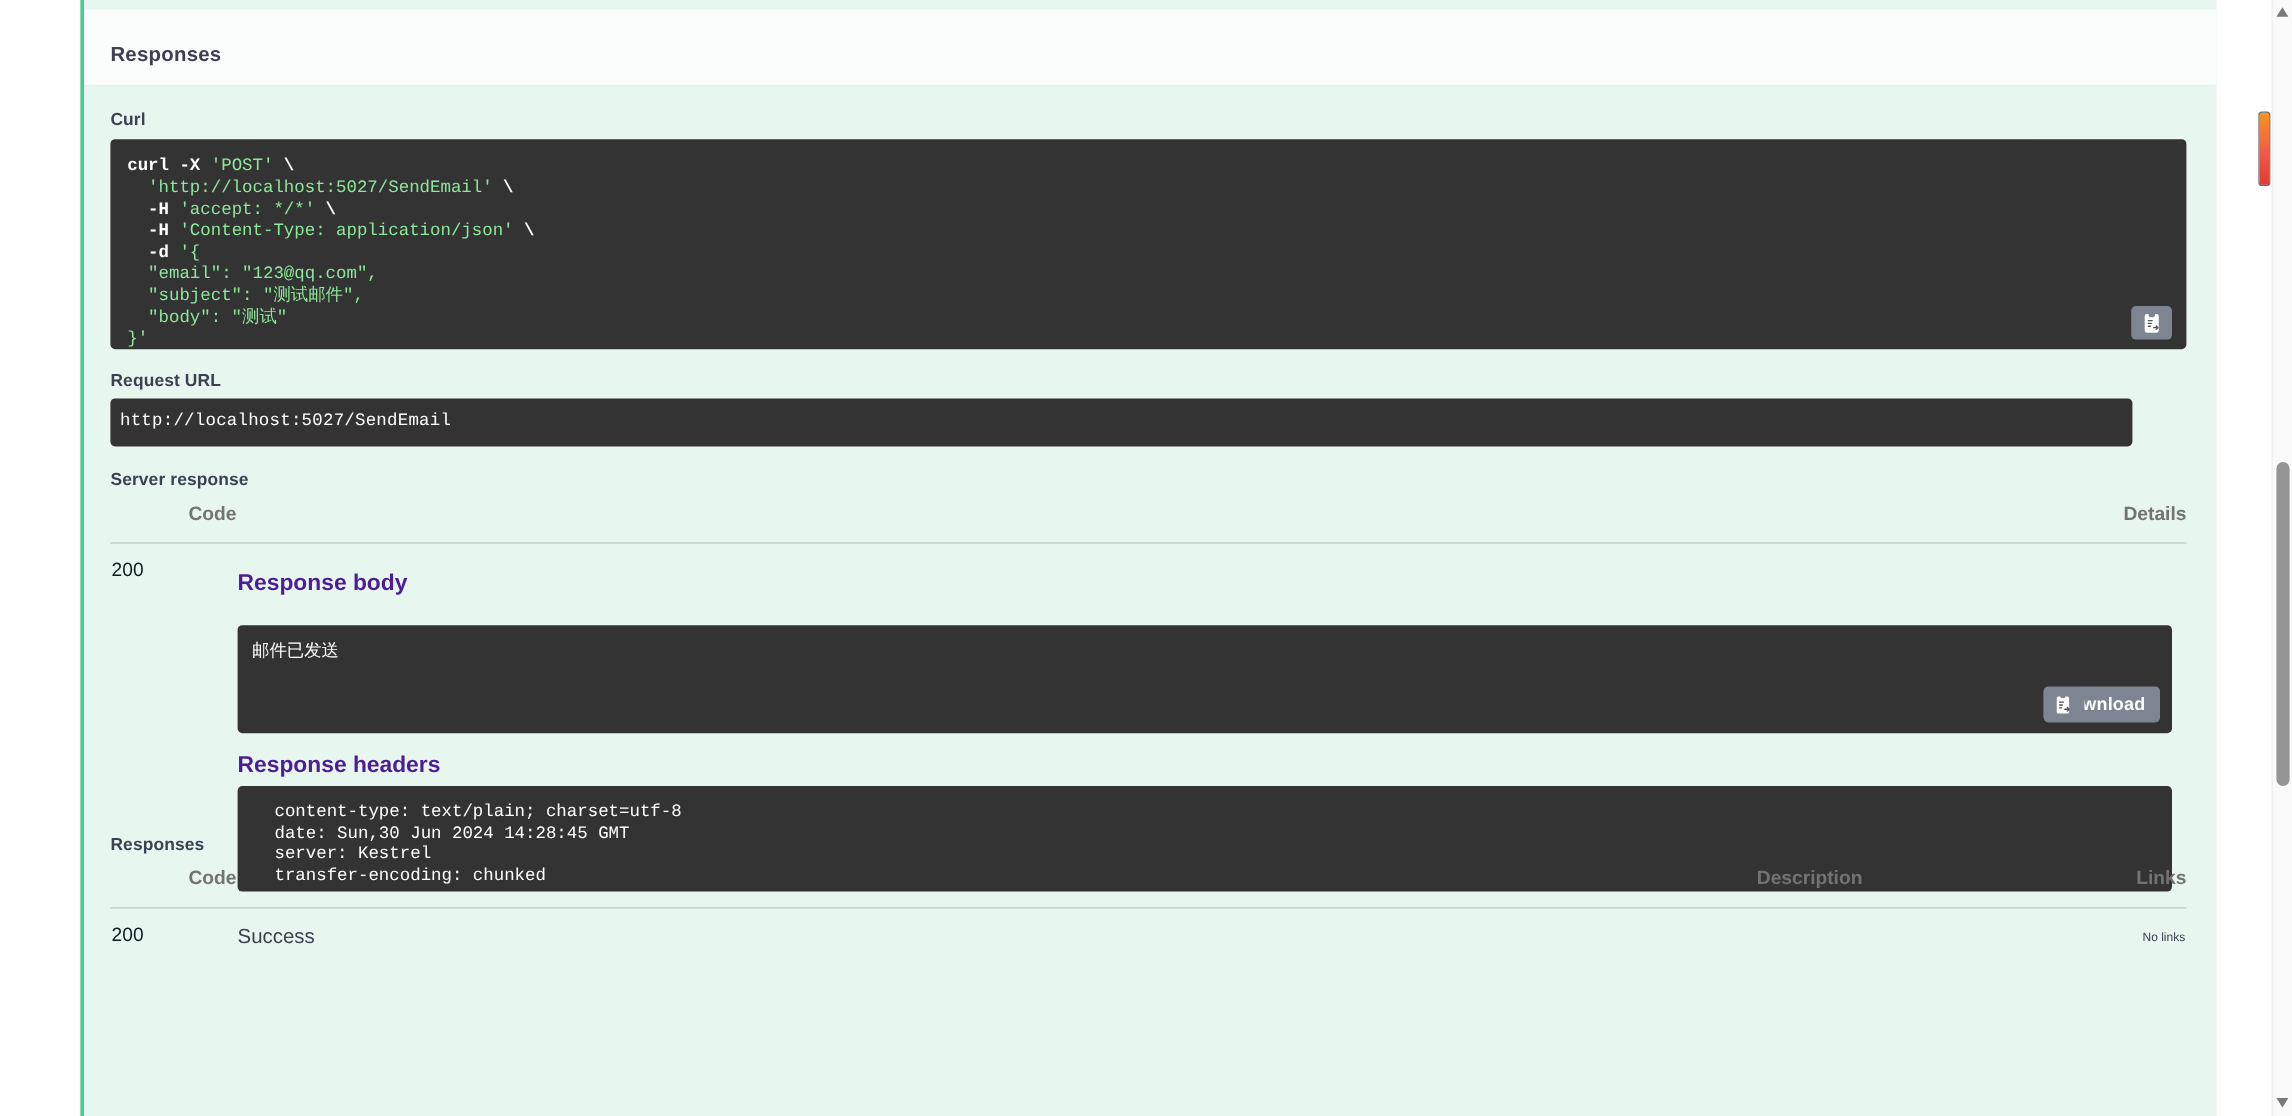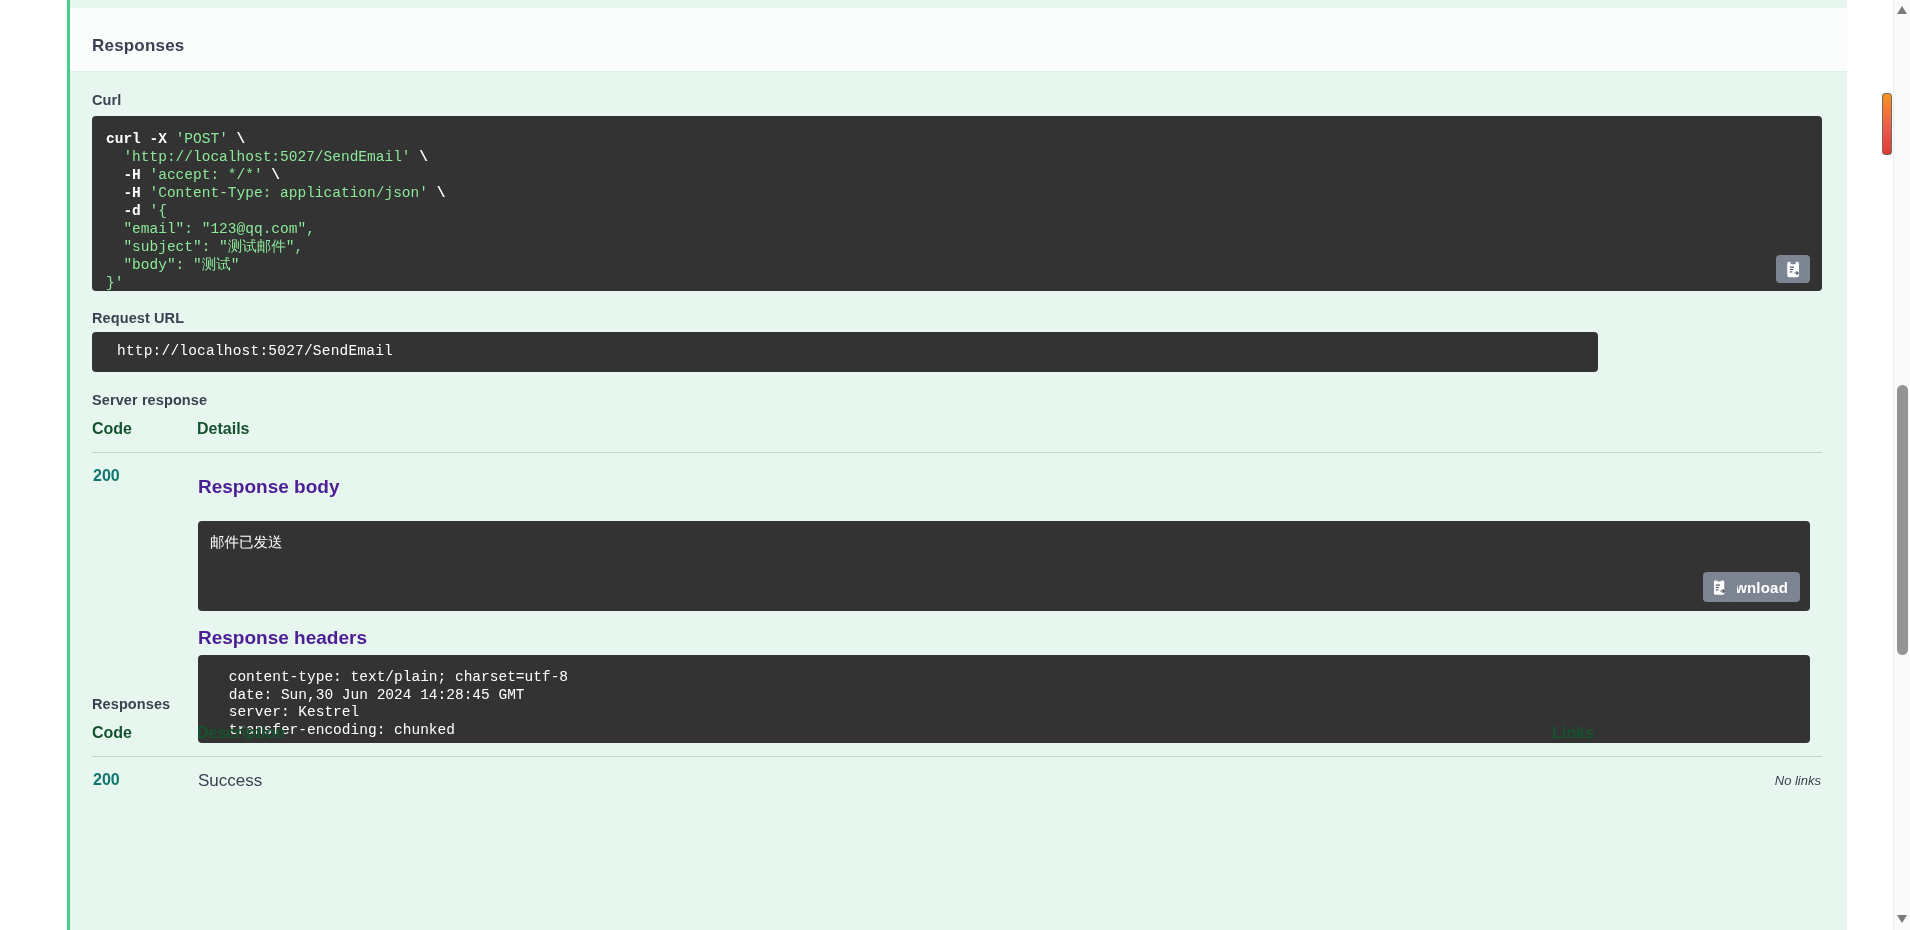--- a/index.html
+++ b/index.html
@@ -104,58 +104,58 @@
   .copy-btn svg { width: 19px; height: 19px; display: block; }
 
   .curl-copy { right: 12px; bottom: 8px; }
 
   
   .req-url-label { position: absolute; left: 22px; top: 238px; }
   .req-url-block {
     position: absolute;
     left: 22px;
     top: 260px;
-    width: 1506px;
+    width: 1685px;
     height: 40px;
-    padding: 11px 0 0 25px;
+    padding: 11px 0 0 8px;
     font-size: 14.5px;
     letter-spacing: .2px;
   }
 
   
   .server-resp-label { position: absolute; left: 22px; top: 320px; }
 
   
   .tbl {
     position: absolute;
     left: 22px;
     width: 1730px;
     border-collapse: collapse;
     table-layout: fixed;
   }
   .tbl th {
-    text-align: left;
+    text-align: right;
     font-size: 16px;
     font-weight: bold;
-    color: #14532d;
+    color: #737373;
     padding: 8px 0 14px 0;
     border-bottom: 1px solid #c5d4cd;
     margin-left: 36px;
   }
   .tbl td {
     vertical-align: top;
     padding-top: 14px;
     border: none;
   }
   .col-code { width: 105px; }
   .col-links { width: 270px; text-align: right; }
   .code-cell {
     font-size: 16px;
-    color: #0f766e;
-    font-weight: bold;
+    color: #0f172a;
+    font-weight: normal;
   }
 
   .server-tbl { top: 340px; }
 
   .detail-label {
     font-size: 19px;
     font-weight: bold;
     color: #4c1d95;
     margin: 9px 0 6px 0;
   }
@@ -203,22 +203,21 @@
   
   .responses2-label { position: absolute; left: 22px; top: 624px; }
   .responses-tbl { top: 644px; }
   .desc-text {
     font-size: 17px;
     color: #3b4151;
     padding-top: 18px;
     margin-top: 44px;
   }
   .no-links {
-    font-style: italic;
-    font-size: 13px;
+    font-size: 10px;
     color: #3b4151;
     margin-left: 36px;
   }
 
   
   .scrollbar {
     position: absolute;
     right: 0;
     top: 0;
     width: 17px;

